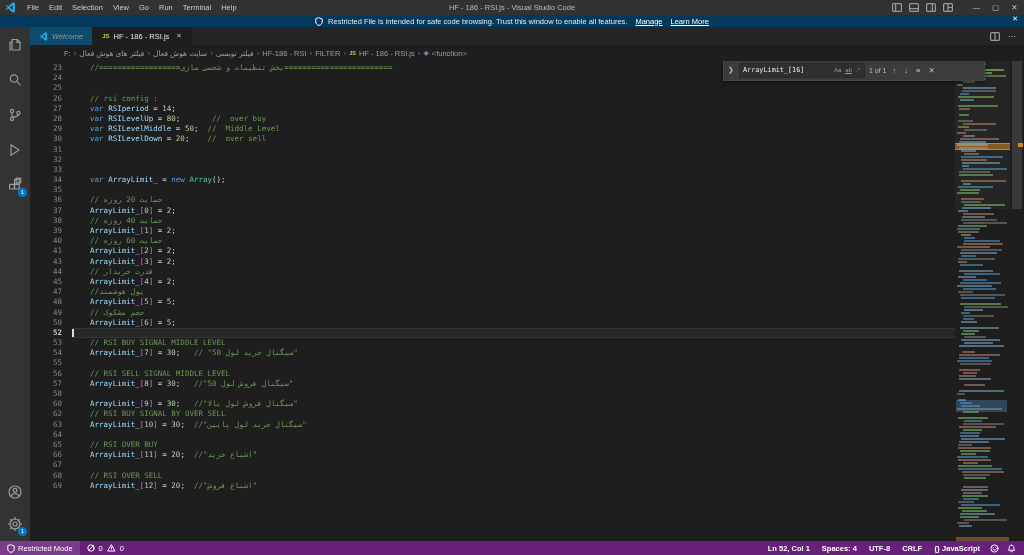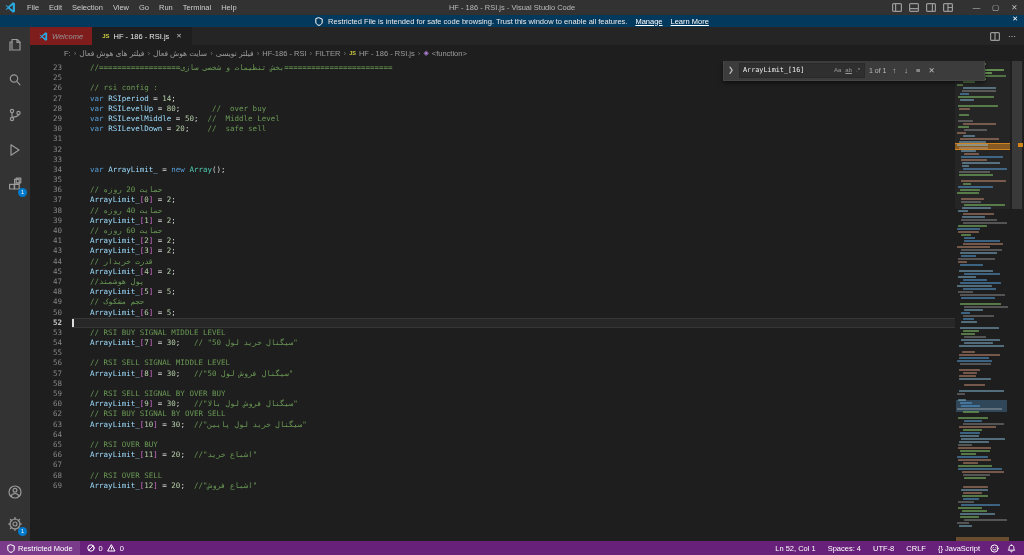--- a/index.html
+++ b/index.html
@@ -24,21 +24,21 @@
   
   .activitybar{position:absolute;left:0;top:27px;width:30px;bottom:14px;background:#333333;
                display:flex;flex-direction:column;align-items:center;padding-top:9px;gap:17px;z-index:10;}
   .ab-icon{position:relative;width:18px;height:18px;display:flex;align-items:center;justify-content:center;}
   .ab-bottom{margin-top:auto;display:flex;flex-direction:column;gap:14px;align-items:center;padding-bottom:8px;}
   .badge{position:absolute;right:-3px;bottom:-3px;width:9px;height:9px;border-radius:50%;
          background:var(--c-badge,#007acc);color:#fff;font-size:5.5px;line-height:9px;text-align:center;}
   
   .tabbar{position:absolute;left:30px;top:27px;right:0;height:18px;background:#252526;display:flex;z-index:20;}
   .tab{display:flex;align-items:center;gap:4px;padding:0 9px;font-size:7.5px;border-right:1px solid #1e1e1e;cursor:pointer;}
-  .tab-welcome{background:#7f1d1d;color:#969696;justify-content:space-between;}
+  .tab-welcome{background:#0c4a6e;color:#969696;justify-content:space-between;}
   .tab-welcome .lbl{font-style:italic;}
   .tab-active{background:#1e1e1e;color:#e7e7e7;}
   .tab .closex{font-size:6.5px;margin-left:3px;color:#c5c5c5;}
   .jsbadge{color:var(--c-js,#cbcb41);font-weight:bold;font-size:6px;font-family:"Liberation Sans",sans-serif;}
   .tab-actions{margin-left:auto;display:flex;align-items:center;gap:8px;padding-right:8px;color:#c5c5c5;font-size:8px;}
   
   .breadcrumb{position:absolute;left:30px;top:45px;right:0;height:16px;background:#1e1e1e;
               display:flex;align-items:center;font-size:7.5px;color:#9d9d9d;padding-left:34px;gap:3px;z-index:5;}
   .bc-sep{color:#6f6f6f;font-size:8px;}
   .bc-item{cursor:pointer;white-space:nowrap;}
@@ -80,21 +80,21 @@
   .scrollbar{position:absolute;right:0;top:0;width:14px;bottom:0;background:#1e1e1e;}
   .sb-slider{position:absolute;left:2px;right:2px;top:0;height:148px;background:rgba(121,121,121,0.3);}
   .sb-find{position:absolute;right:1px;top:82px;width:5px;height:4px;background:#d18616;}
   
   .statusbar{position:absolute;left:0;right:0;bottom:0;height:14px;background:var(--c-status,#68217a);
              color:#ffffff;font-size:7.5px;display:flex;align-items:center;padding:0 0 0 0;z-index:30;}
   .sb-pill{display:flex;align-items:center;gap:3px;background:rgba(255,255,255,0.12);
            padding:0 7px;height:100%;cursor:pointer;}
   .sb-group{display:flex;align-items:center;gap:4px;padding:0 7px;cursor:pointer;}
   .sb-right{margin-left:auto;display:flex;align-items:center;gap:0;}
-  .sb-item{padding:0 6px;cursor:pointer;white-space:nowrap;}
+  .sb-item{padding:0 6px;cursor:pointer;white-space:nowrap;font-weight:bold;}
   .sb-ico{padding:0 4px;display:flex;align-items:center;}
   .g{stroke:#9a9a9a;stroke-width:1.2;fill:none;stroke-linecap:round;stroke-linejoin:round;}
   .gw{stroke:#ffffff;stroke-width:1;fill:none;stroke-linecap:round;stroke-linejoin:round;}
 </style>
 </head>
 <body>
 
 <div class="app" style="--c-status: #68217a; --c-banner: #04395e; --c-badge: #007acc; --c-js: #cbcb41; --c-k: #569cd6; --c-i: #9cdcfe; --c-n: #b5cea8; --c-c: #6a9955; --c-t: #4ec9b0; --c-b: #da70d6; --c-o: #d4d4d4;">
 
   <div class="titlebar">
@@ -254,20 +254,24 @@
       <span class="bc-item">&lt;function&gt;</span>
     </div>
 
   <div class="editor">
     <div class="lines" id="lines">
         <div class="crow">
           <span class="ln">23</span>
           <span class="tx"><span class="t-c">    //==================بخش تنظیمات و شخصی سازی========================</span></span>
         </div>
         <div class="crow">
+          <span class="ln">24</span>
+          <span class="tx"></span>
+        </div>
+        <div class="crow">
           <span class="ln">25</span>
           <span class="tx"></span>
         </div>
         <div class="crow">
           <span class="ln">26</span>
           <span class="tx"><span class="t-c">    // rsi config :</span></span>
         </div>
         <div class="crow">
           <span class="ln">27</span>
           <span class="tx"><span class="t-k">    var </span><span class="t-i">RSIperiod</span><span class="t-o"> = </span><span class="t-n">14</span><span class="t-o">;</span></span>
@@ -275,21 +279,21 @@
         <div class="crow">
           <span class="ln">28</span>
           <span class="tx"><span class="t-k">    var </span><span class="t-i">RSILevelUp</span><span class="t-o"> = </span><span class="t-n">80</span><span class="t-o">;       </span><span class="t-c">//  over buy</span></span>
         </div>
         <div class="crow">
           <span class="ln">29</span>
           <span class="tx"><span class="t-k">    var </span><span class="t-i">RSILevelMiddle</span><span class="t-o"> = </span><span class="t-n">50</span><span class="t-o">;  </span><span class="t-c">//  Middle Level</span></span>
         </div>
         <div class="crow">
           <span class="ln">30</span>
-          <span class="tx"><span class="t-k">    var </span><span class="t-i">RSILevelDown</span><span class="t-o"> = </span><span class="t-n">20</span><span class="t-o">;    </span><span class="t-c">//  safe sell</span></span>
+          <span class="tx"><span class="t-k">    var </span><span class="t-i">RSILevelDown</span><span class="t-o"> = </span><span class="t-n">20</span><span class="t-o">;    </span><span class="t-c">//  over sell</span></span>
         </div>
         <div class="crow">
           <span class="ln">31</span>
           <span class="tx"></span>
         </div>
         <div class="crow">
           <span class="ln">32</span>
           <span class="tx"></span>
         </div>
         <div class="crow">
@@ -376,24 +380,20 @@
           <span class="ln">56</span>
           <span class="tx"><span class="t-c">    // RSI SELL SIGNAL MIDDLE LEVEL</span></span>
         </div>
         <div class="crow">
           <span class="ln">57</span>
           <span class="tx"><span class="t-i">    ArrayLimit_</span><span class="t-b">[</span><span class="t-n">8</span><span class="t-b">]</span><span class="t-o"> = </span><span class="t-n">30</span><span class="t-o">;   </span><span class="t-c">//"سیگنال فروش لول 50"</span></span>
         </div>
         <div class="crow">
           <span class="ln">58</span>
           <span class="tx"></span>
-        </div>
-        <div class="crow">
-          <span class="ln">59</span>
-          <span class="tx"><span class="t-c">    // RSI SELL SIGNAL BY OVER BUY</span></span>
         </div>
         <div class="crow">
           <span class="ln">60</span>
           <span class="tx"><span class="t-i">    ArrayLimit_</span><span class="t-b">[</span><span class="t-n">9</span><span class="t-b">]</span><span class="t-o"> = </span><span class="t-n">30</span><span class="t-o">;   </span><span class="t-c">//"سیگنال فروش لول بالا"</span></span>
         </div>
         <div class="crow">
           <span class="ln">62</span>
           <span class="tx"><span class="t-c">    // RSI BUY SIGNAL BY OVER SELL</span></span>
         </div>
         <div class="crow">

